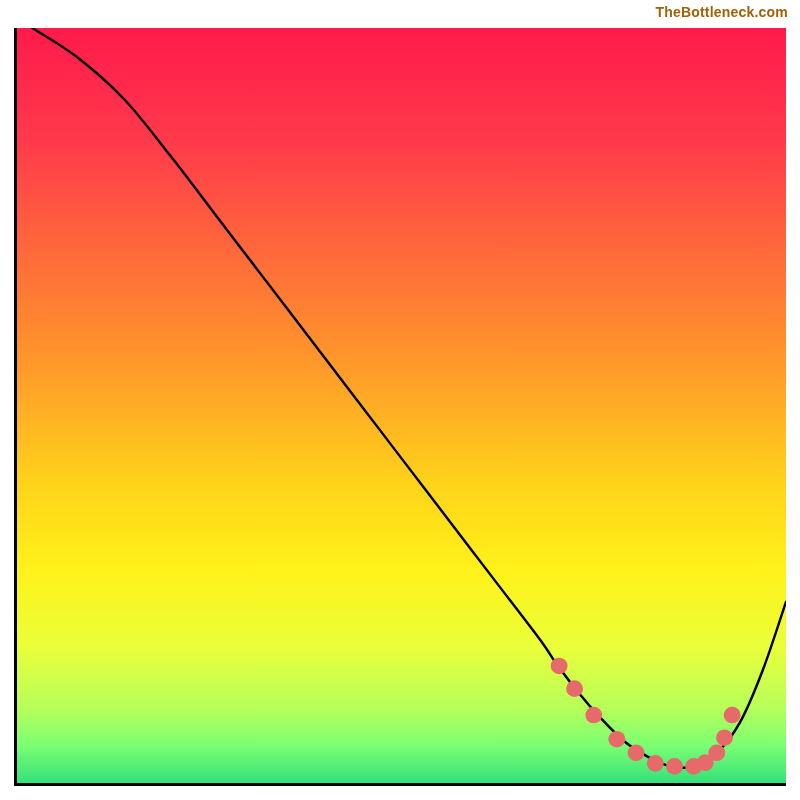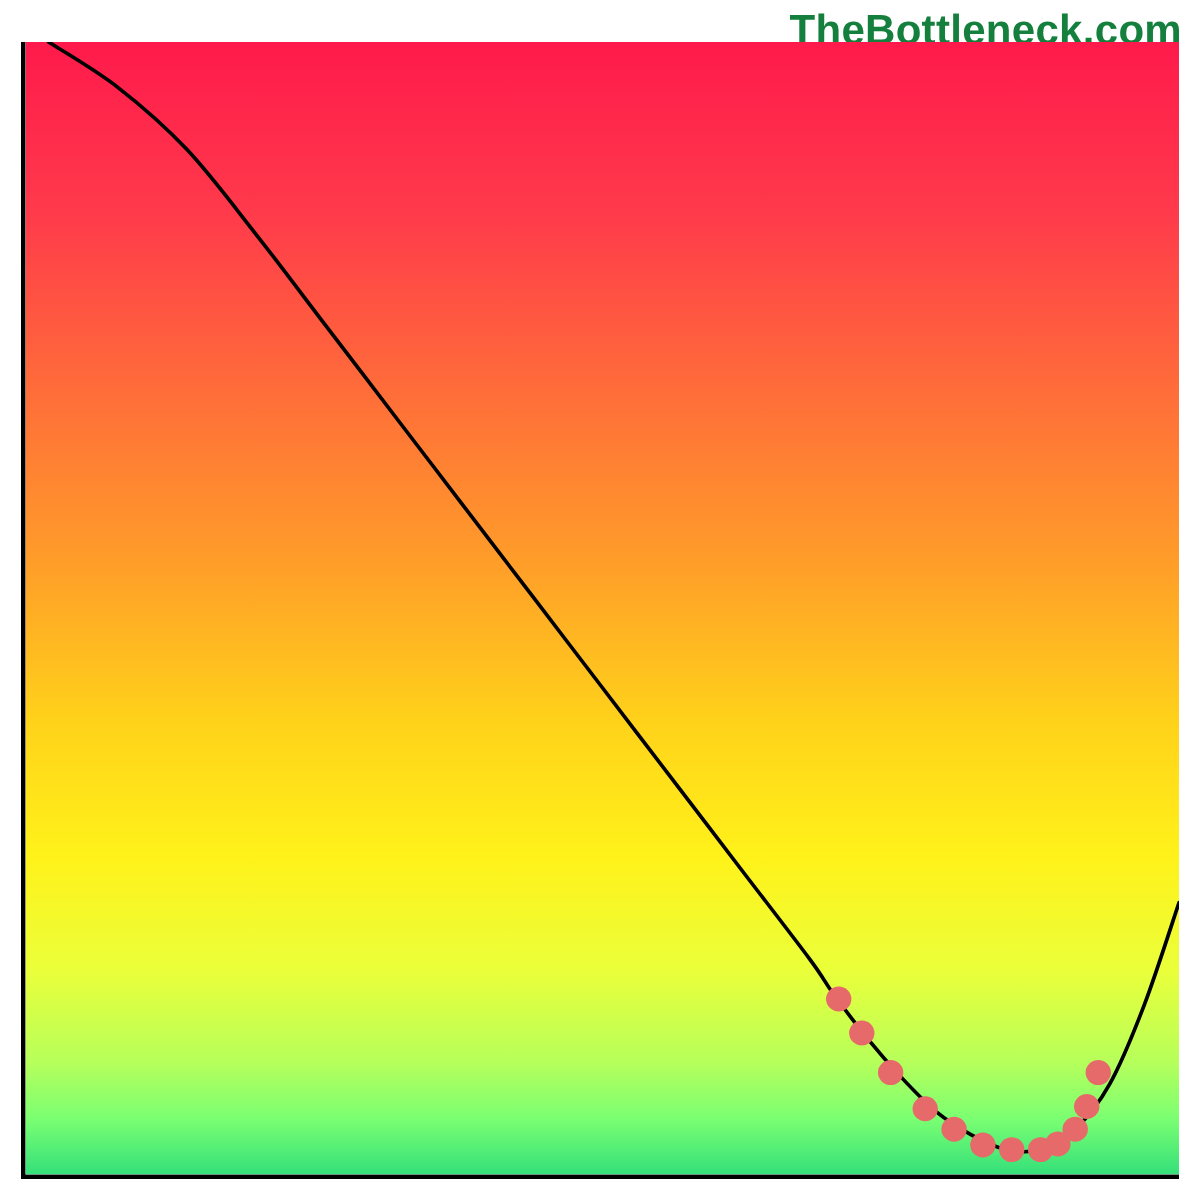--- a/index.html
+++ b/index.html
@@ -38,23 +38,23 @@
     left: 0;
     top: 0;
     width: 100%;
     height: 100%;
   }
   .watermark {
     position: absolute;
     top: 4px;
     right: 12px;
     font-family: Arial, Helvetica, sans-serif;
-    font-size: 28px;
+    font-size: 14px;
     font-weight: 600;
-    color: #15803d;
+    color: #a16207;
     letter-spacing: 0.2px;
   }
 </style>
 </head>
 <body>
 
 <div class="frame">
   <div class="watermark">TheBottleneck.com</div>
 
   <div class="plot-outer">

